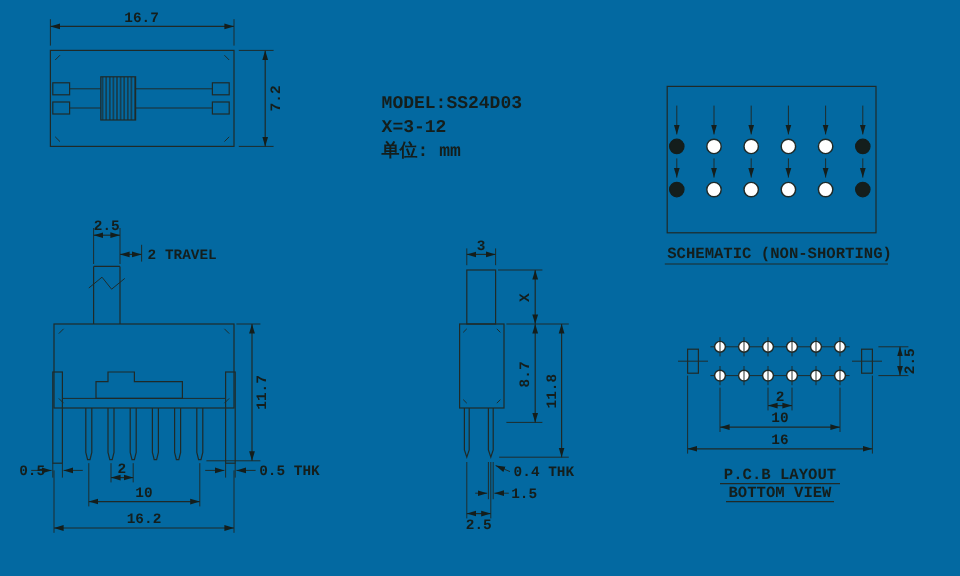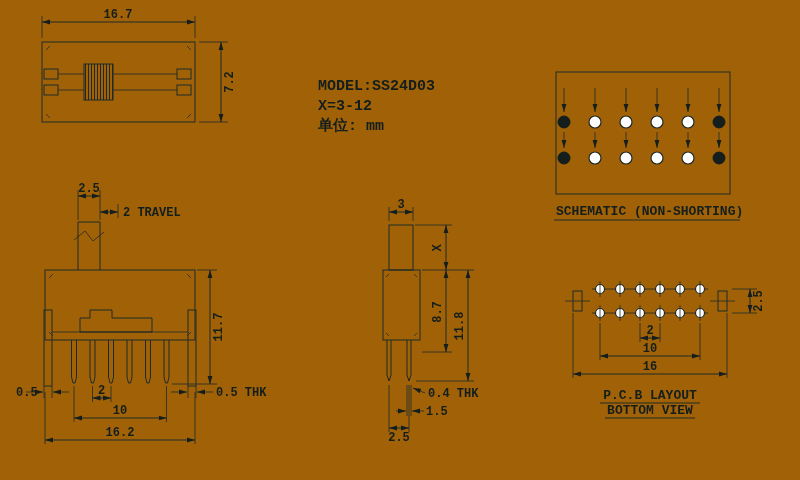--- a/index.html
+++ b/index.html
@@ -1,16 +1,16 @@
 <!DOCTYPE html>
 <html><head>
 <meta charset="utf-8">
 <style>
   html,body{margin:0;padding:0;background:#ffffff;}
-  .canvas{width:800px;height:480px;position:relative;background:#a16207;overflow:hidden;}
+  .canvas{width:800px;height:480px;position:relative;background:#0369a1;overflow:hidden;}
   svg{display:block;}
   .ln{stroke:#1f2a28;stroke-width:1;fill:none;}
   .thin{stroke:#1f2a28;stroke-width:0.8;fill:none;}
   .fillb{fill:#141e1c;stroke:#141e1c;}
   .openc{fill:#ffffff;stroke:#1f2a28;stroke-width:1.2;}
   text{fill:#141e1c;font-family:"Liberation Mono","DejaVu Sans Mono",monospace;font-weight:bold;}
   .dim{font-size:12px;}
   .ttl{font-size:15px;}
   .lbl{font-size:13px;}
 </style>

